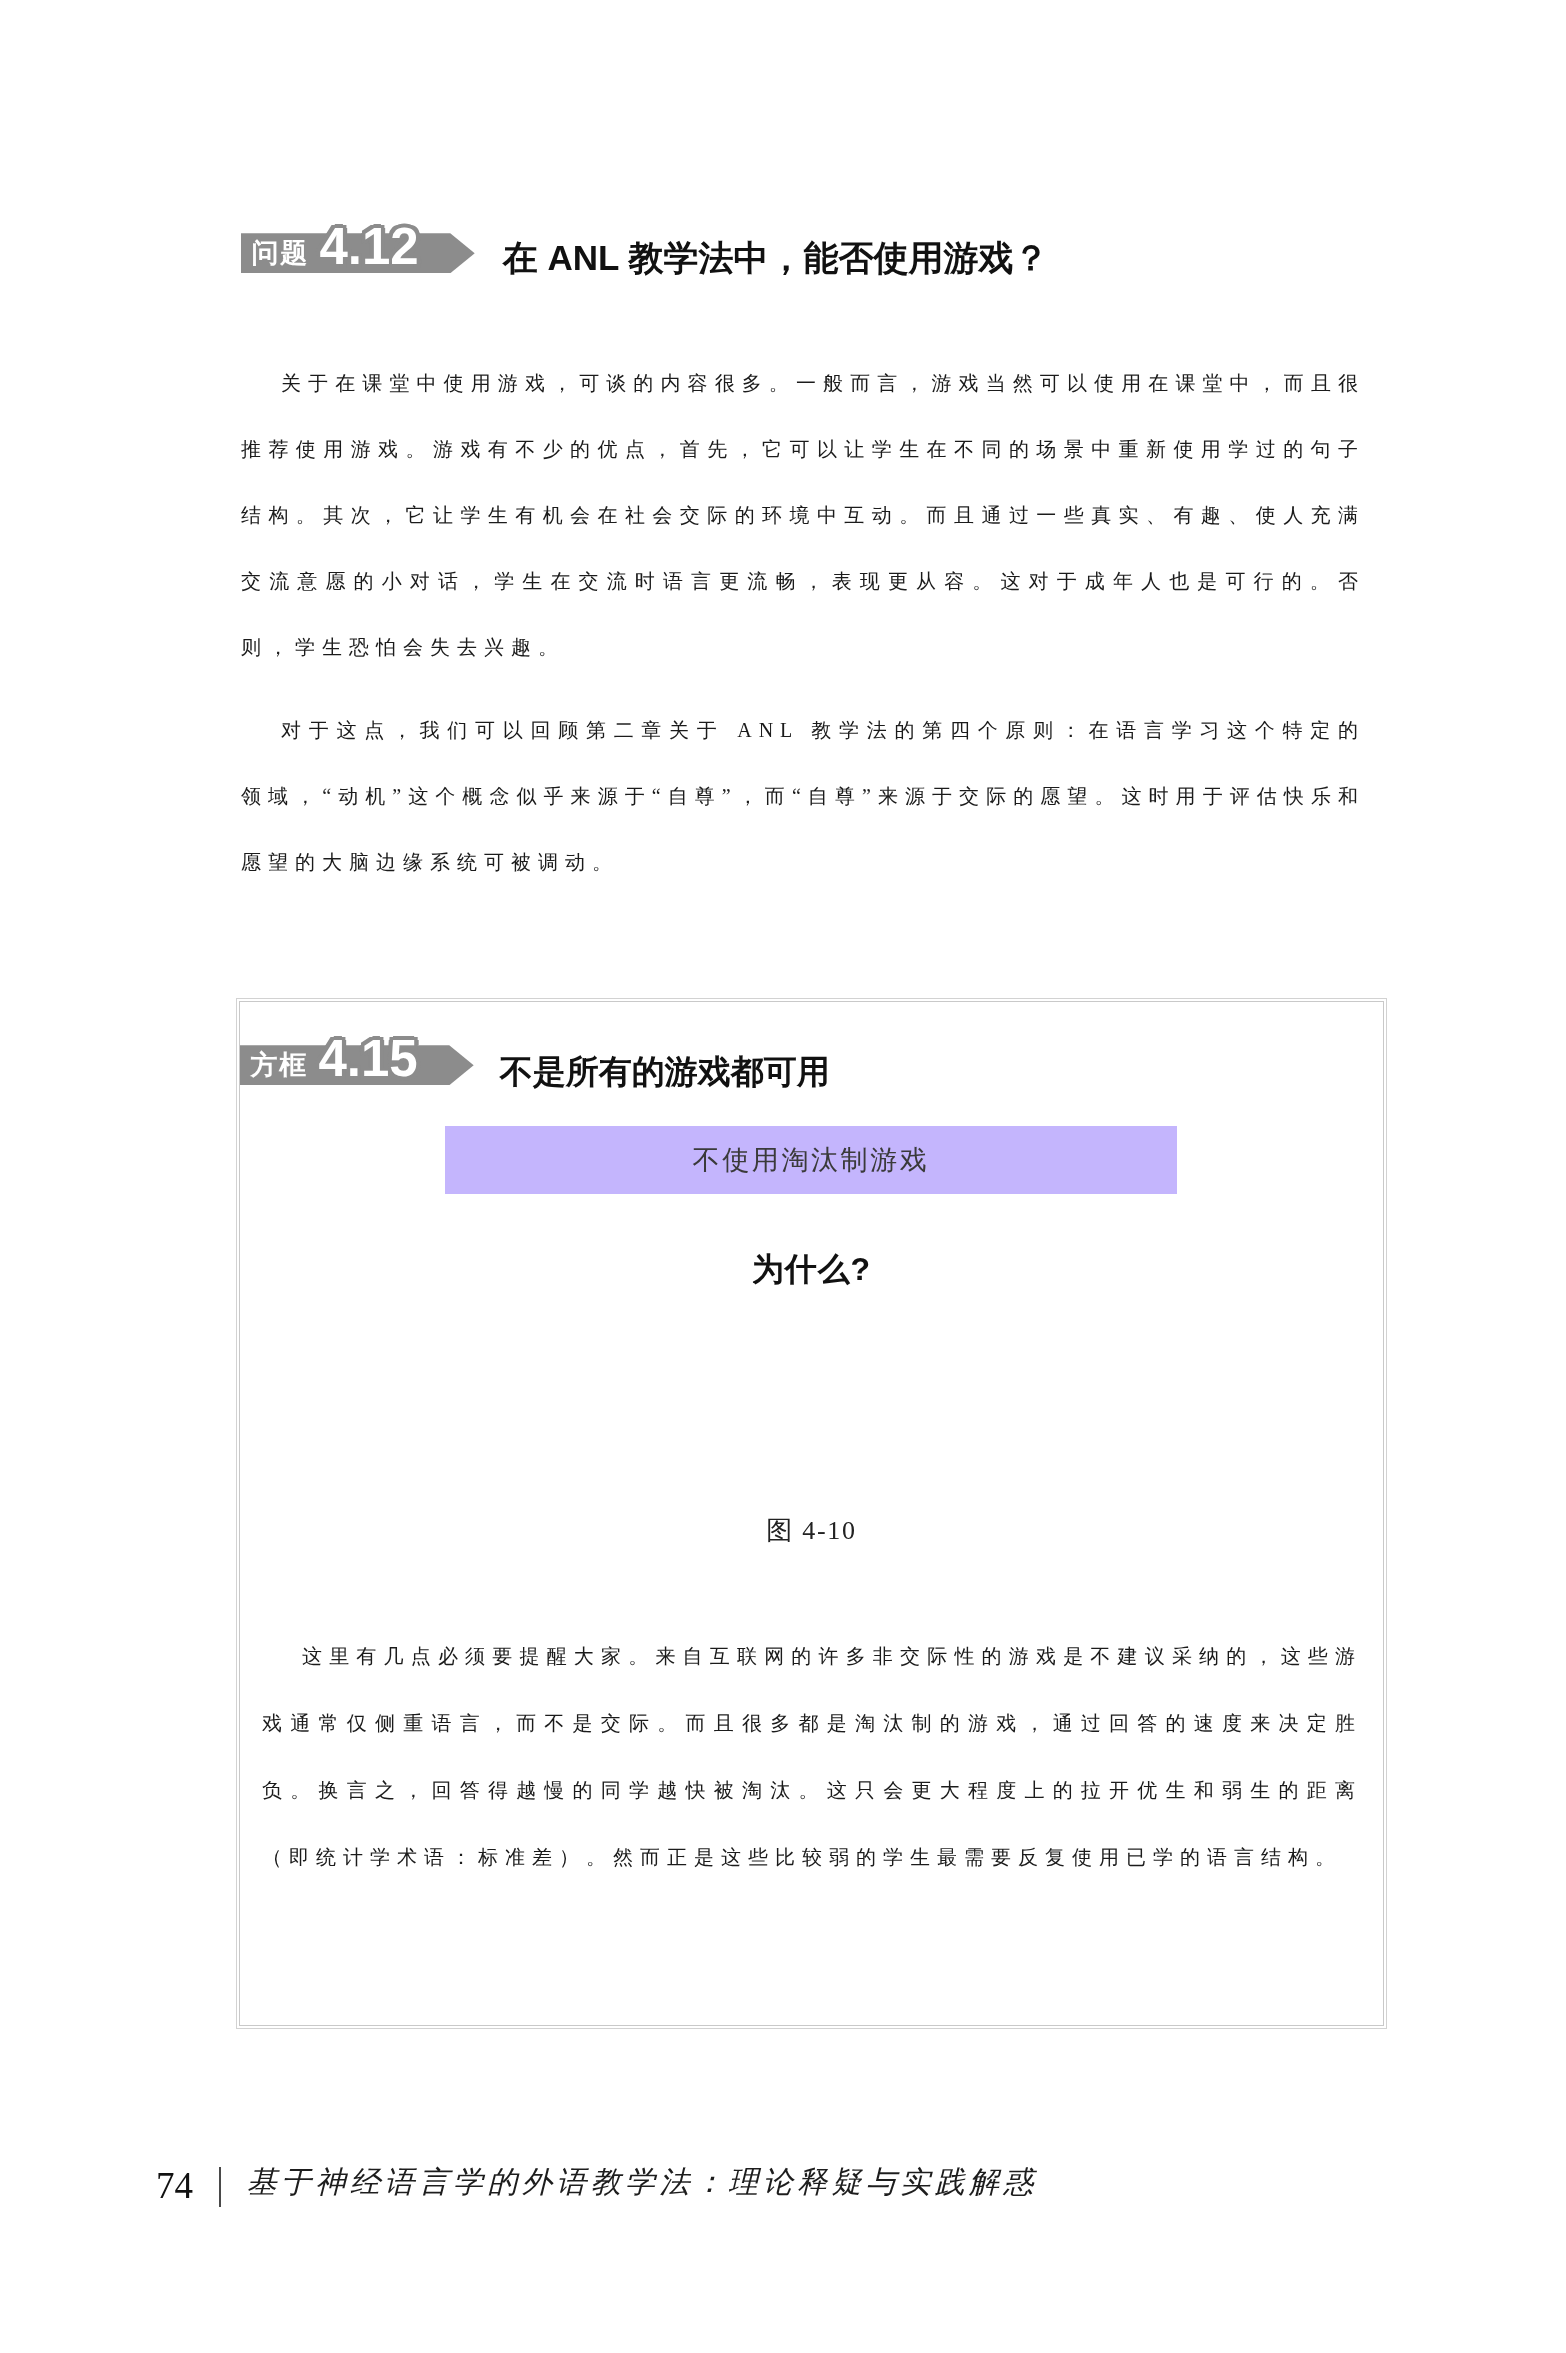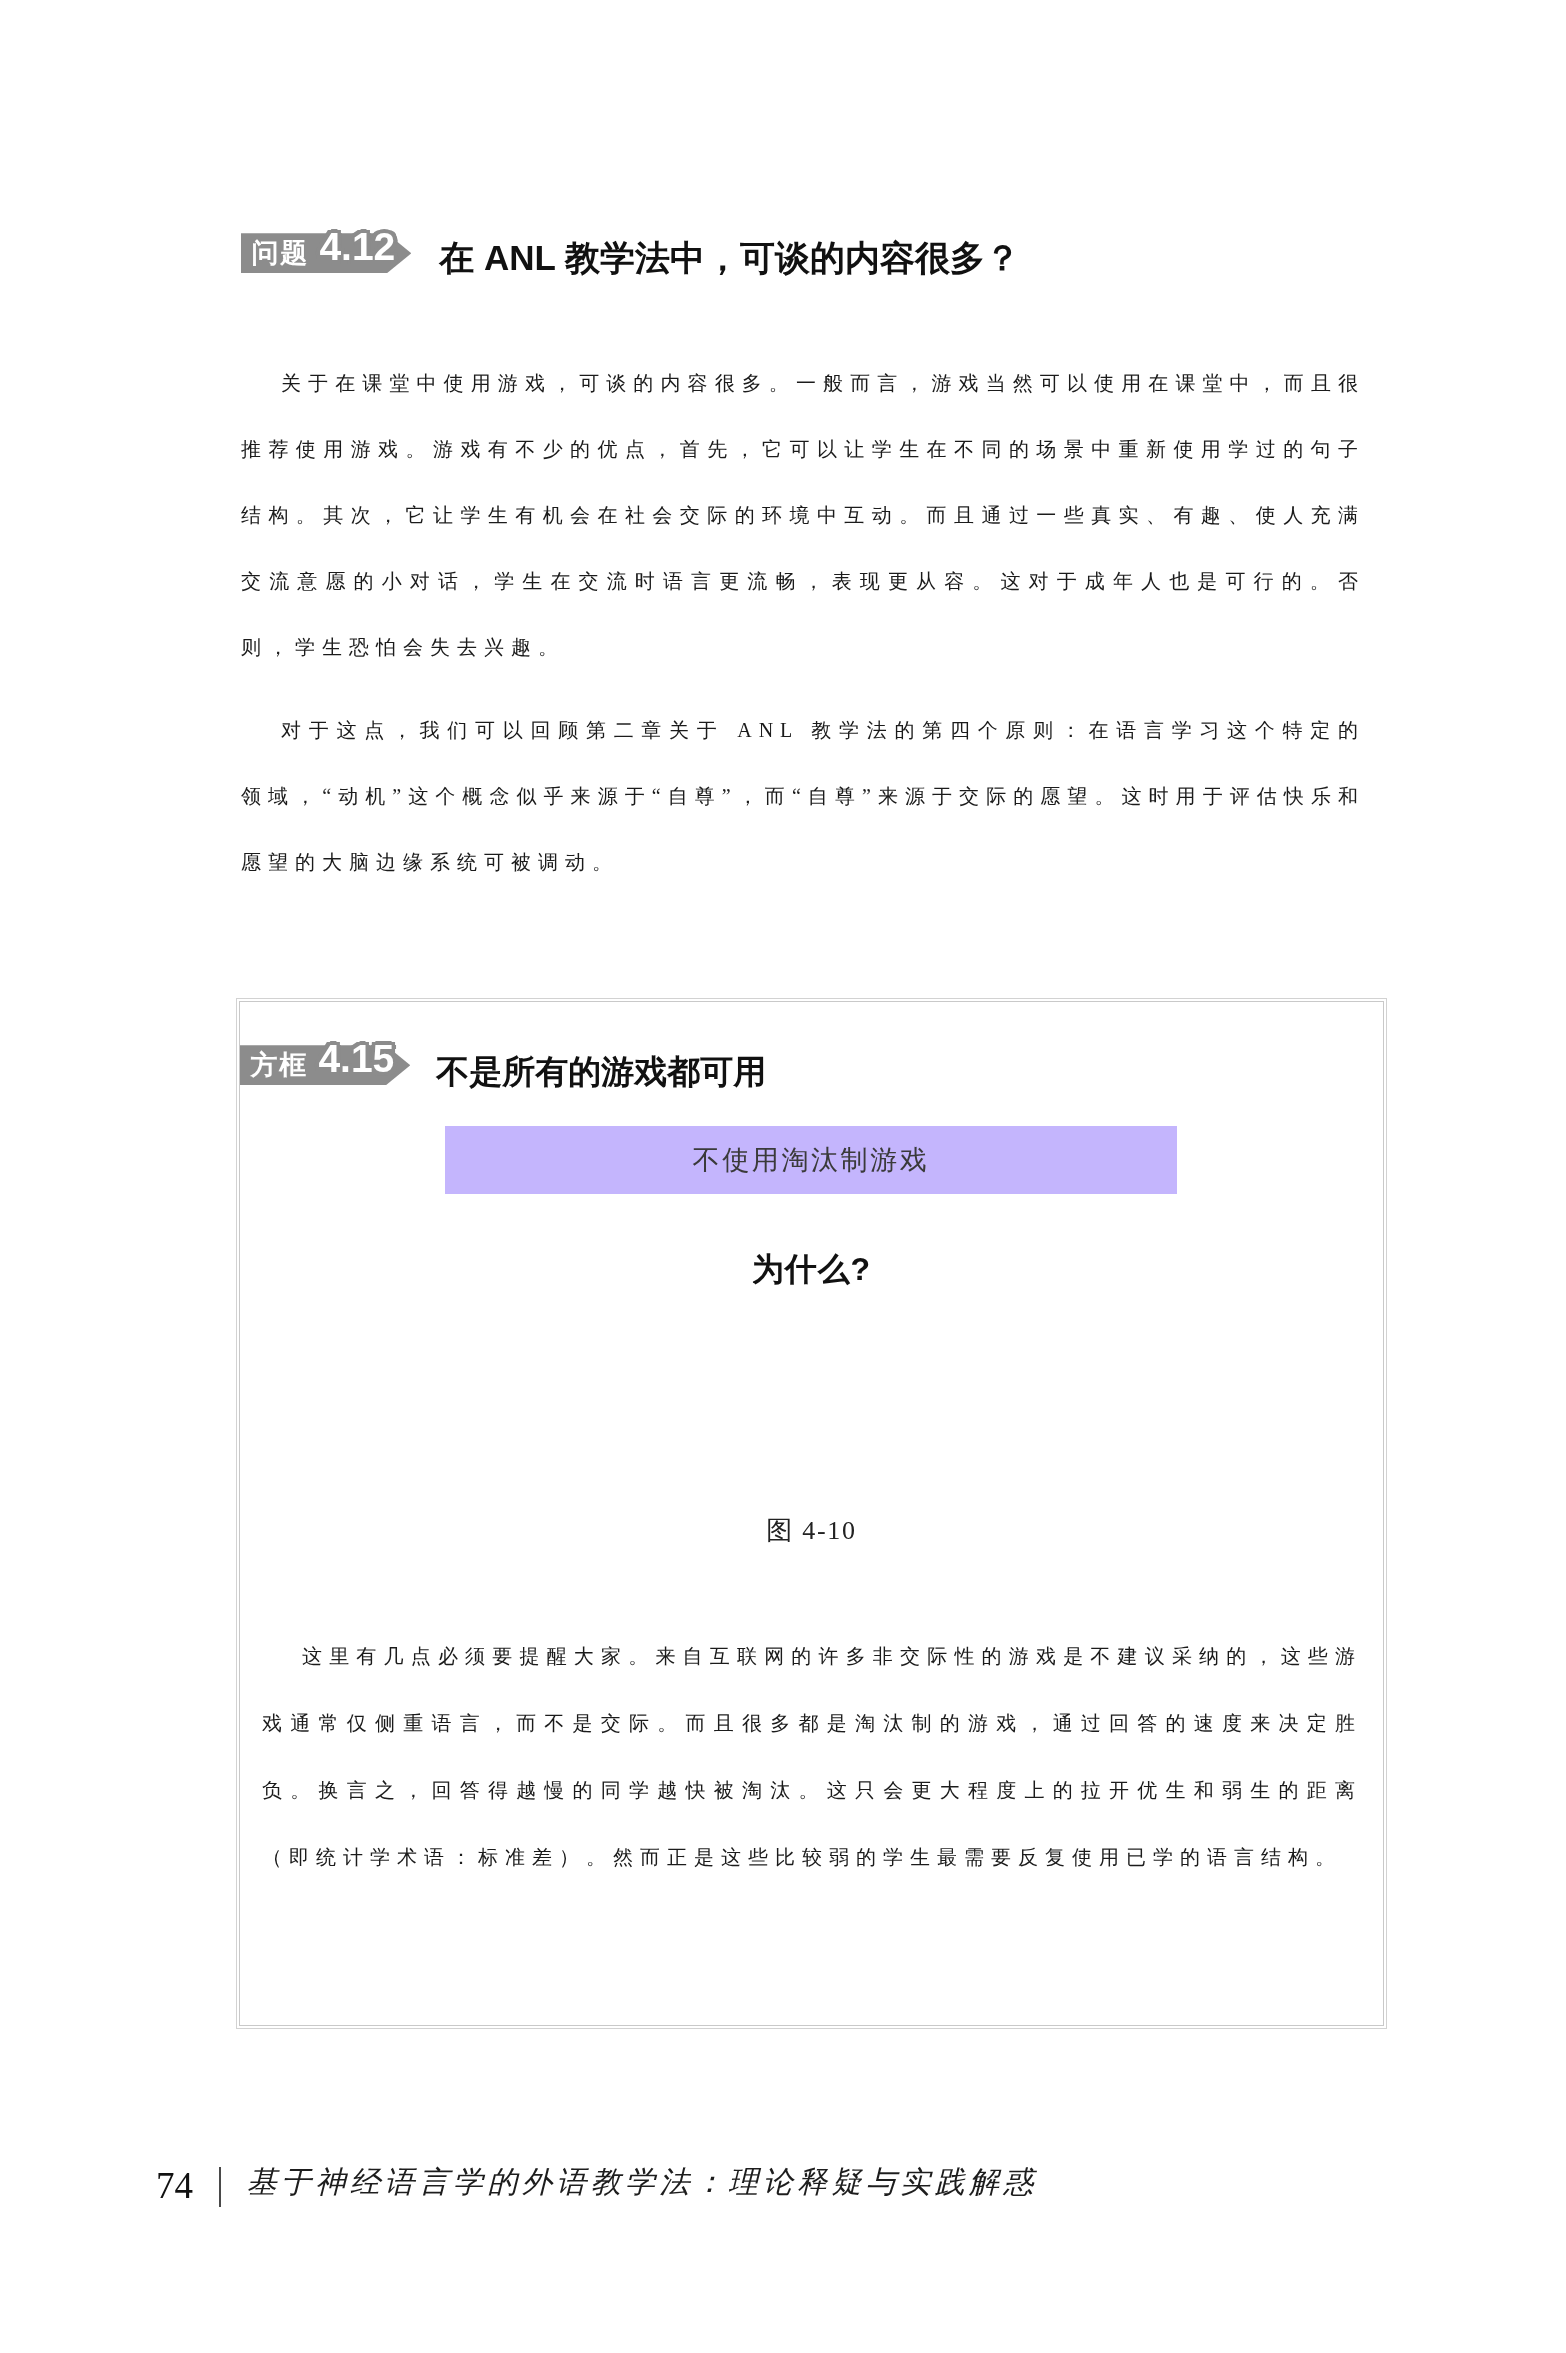--- a/index.html
+++ b/index.html
@@ -38,23 +38,23 @@
     line-height: 1;
     padding: 0 3.5px 0 10.5px;
     letter-spacing: 1.7px;
   }
   .badge-number {
     position: relative;
     z-index: 1;
     color: #ffffff;
     font-family: "Liberation Sans", "DejaVu Sans", sans-serif;
     font-weight: 700;
-    font-size: 39px;
-    line-height: 1;
-    margin: -14px 16px 0 7px;
+    font-size: 51px;
+    line-height: 1;
+    margin: -14px 56px 0 7px;
     text-shadow:
       -3.5px -3.5px 0 #8c8c8c,  3.5px -3.5px 0 #8c8c8c,
       -3.5px  3.5px 0 #8c8c8c,  3.5px  3.5px 0 #8c8c8c,
        0   -4.4px 0 #8c8c8c,  0    4.4px 0 #8c8c8c,
       -4.4px  0   0 #8c8c8c,  4.4px  0   0 #8c8c8c;
   }
 
   
   .q-header {
     position: absolute;
@@ -219,21 +219,21 @@
 <body>
 
 <div class="page">
 
   <div class="q-header">
     <span class="badge">
       <span class="badge-bg"></span>
       <span class="badge-label">问题</span>
       <span class="badge-number">4.12</span>
     </span>
-    <span class="q-title">在 ANL 教学法中，可谈的内容很多？</span>
+    <span class="q-title">在 ANL 教学法中，能否使用游戏？</span>
   </div>
 
   <div class="body-text">
     <p>关于在课堂中使用游戏，可谈的内容很多。一般而言，游戏当然可以使用在课堂中，而且很推荐使用游戏。游戏有不少的优点，首先，它可以让学生在不同的场景中重新使用学过的句子结构。其次，它让学生有机会在社会交际的环境中互动。而且通过一些真实、有趣、使人充满交流意愿的小对话，学生在交流时语言更流畅，表现更从容。这对于成年人也是可行的。否则，学生恐怕会失去兴趣。</p>
     <p>对于这点，我们可以回顾第二章关于 ANL 教学法的第四个原则：在语言学习这个特定的领域，“动机”这个概念似乎来源于“自尊”，而“自尊”来源于交际的愿望。这时用于评估快乐和愿望的大脑边缘系统可被调动。</p>
   </div>
 
   <div class="box">
     <div class="box-header">
       <span class="badge">

